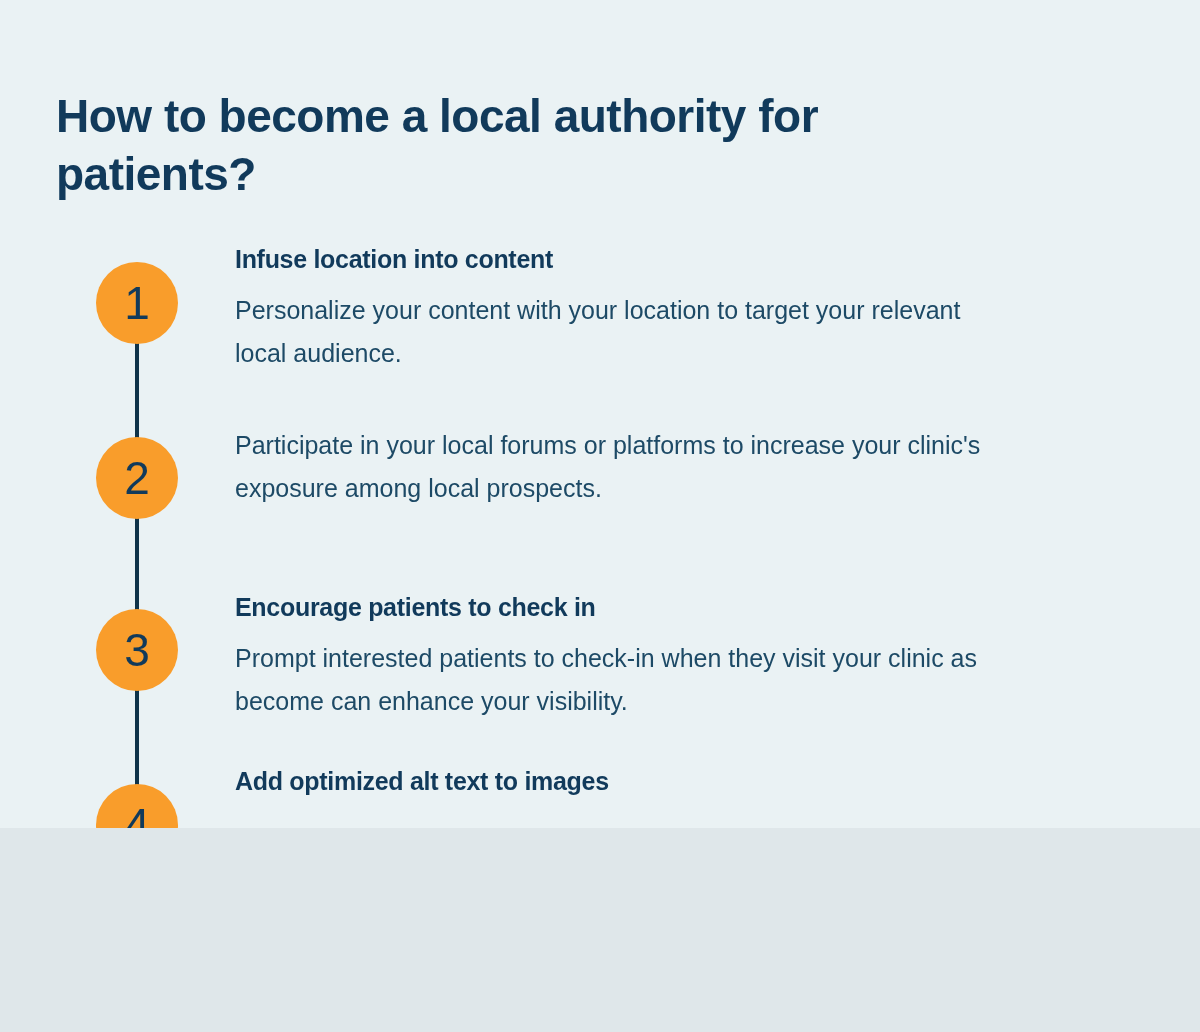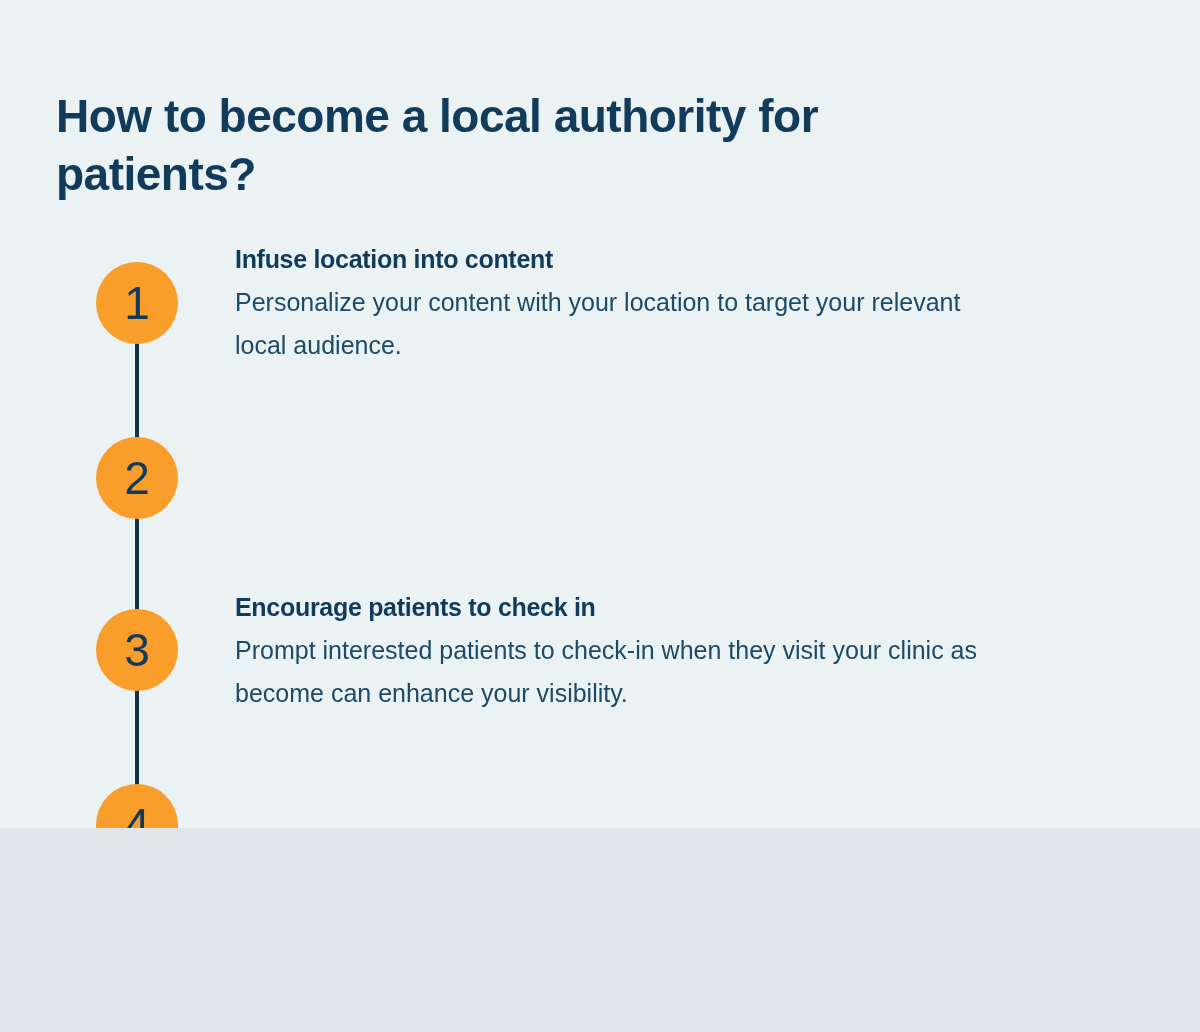--- a/index.html
+++ b/index.html
@@ -66,21 +66,21 @@
   .step-4 { top: 762px; }
   .step-title {
     margin: 0;
     font-size: 25px;
     line-height: 38px;
     font-weight: bold;
     letter-spacing: -0.3px;
     color: #113A5B;
   }
   .step-desc {
-    margin: 3px 0 0 0;
+    margin: 11px 0 0 0;
     font-size: 25px;
     line-height: 43px;
     font-weight: 400;
     color: #1D4A66;
     white-space: pre-line;
   }
   .brand {
     position: absolute;
     left: 964px;
     top: 944px;
@@ -124,29 +124,32 @@
     <span>4</span>
   </div>
 
   <div class="step-block step-1">
     <h2 class="step-title">Infuse location into content</h2>
     <p class="step-desc">Personalize your content with your location to target your relevant
 local audience.</p>
   </div>
 
   <div class="step-block step-2">
+    <p class="step-desc">Participate in your local forums or platforms to increase your clinic's
+exposure among local prospects.</p>
   </div>
 
   <div class="step-block step-3">
     <h2 class="step-title">Encourage patients to check in</h2>
     <p class="step-desc">Prompt interested patients to check-in when they visit your clinic as
 become can enhance your visibility.</p>
   </div>
 
   <div class="step-block step-4">
+    <h2 class="step-title">Add optimized alt text to images</h2>
   </div>
 
   <div class="brand">
     <svg class="brand-icon" viewBox="0 0 50 50" xmlns="http://www.w3.org/2000/svg" aria-hidden="true">
       <polygon points="34,4 22,21 34,37" fill="#58BEEC"></polygon>
       <polygon points="4,21 22,10 22,21" fill="#FBA135"></polygon>
       <polygon points="18,21 34,21 27,45" fill="#1B4566"></polygon>
       <polygon points="4,21 18,21 13.5,29.5" fill="#E4504A"></polygon>
     </svg>
     <span class="brand-text">Capterra</span>

